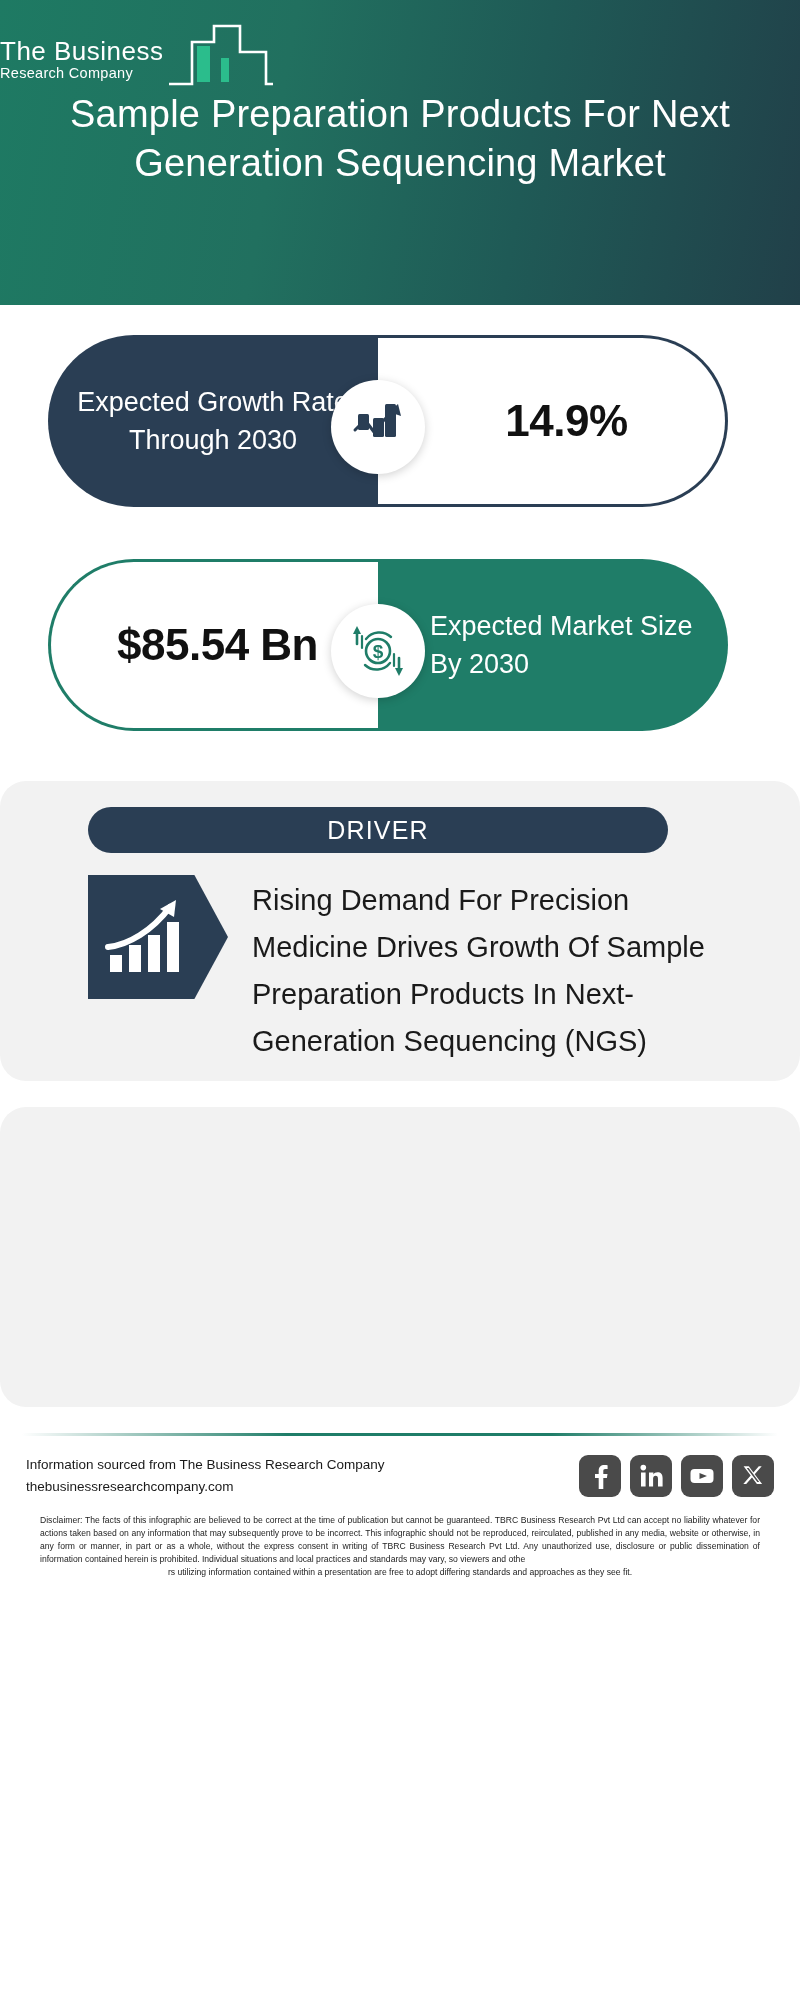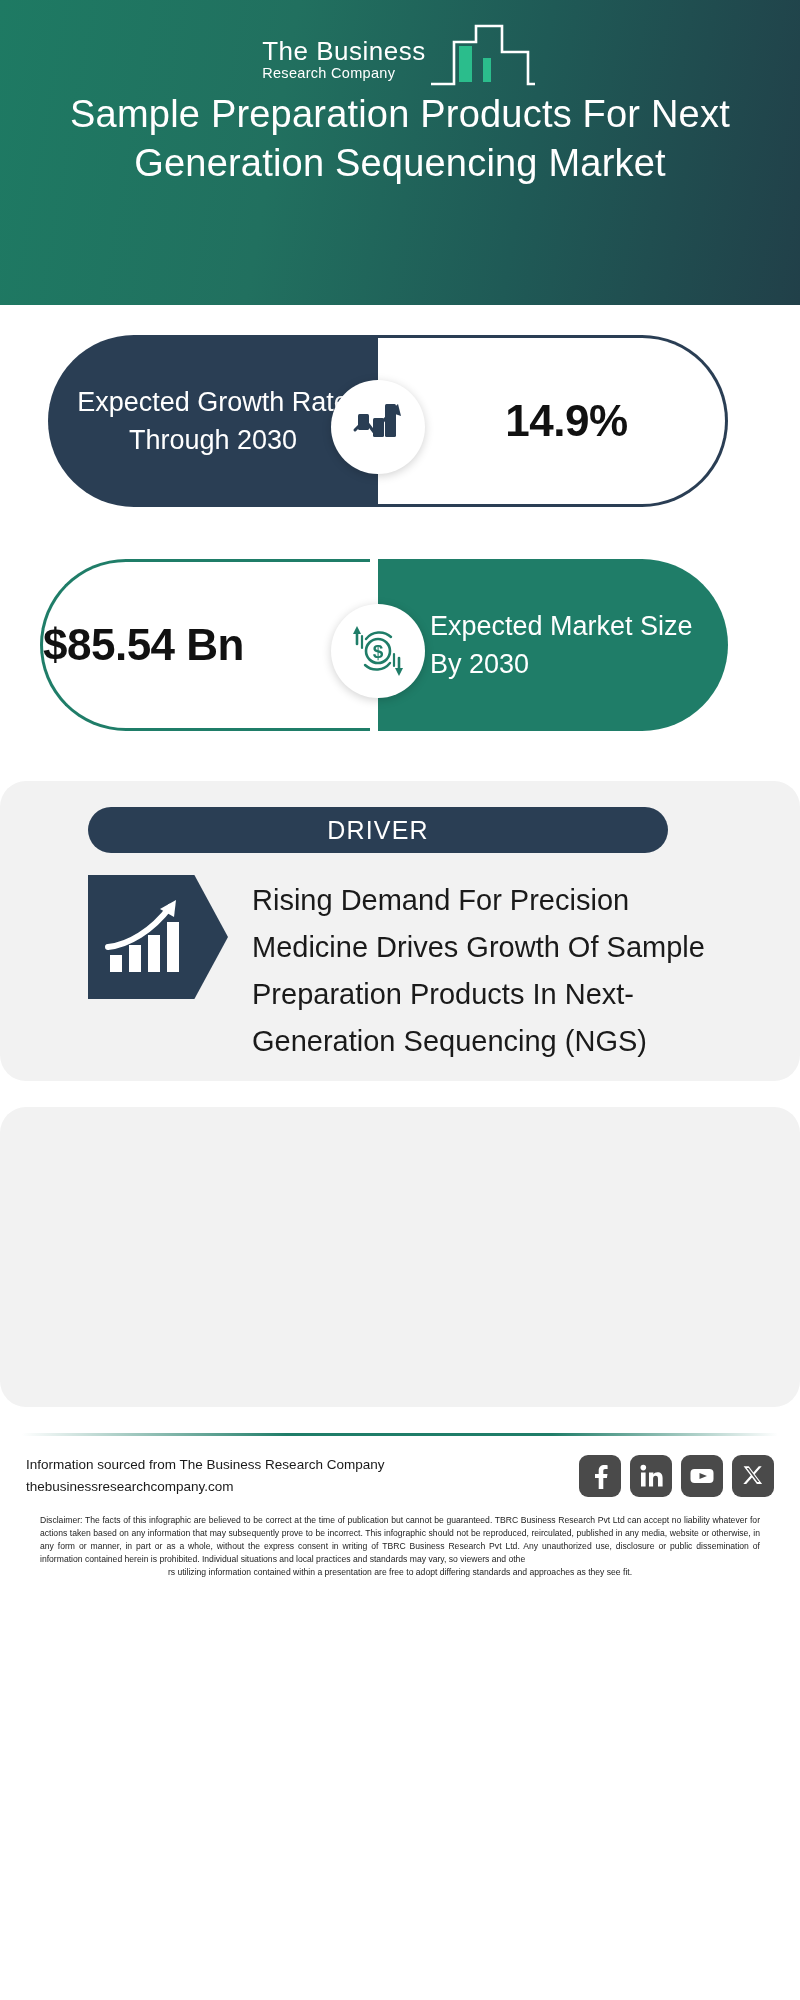--- a/index.html
+++ b/index.html
@@ -20,21 +20,20 @@
   .header {
     position: relative;
     width: 800px;
     height: 305px;
     background: linear-gradient(100deg, #1e7a63 0%, #21705f 35%, #1f5a56 65%, #214049 100%);
     padding-top: 18px;
   }
   .logo-wrap {
     display: flex;
     align-items: flex-end;
-    justify-content: center;
     gap: 2px;
     height: 72px;
   }
   .logo-text {
     display: flex;
     flex-direction: column;
     align-items: flex-start;
     justify-content: flex-end;
     padding-bottom: 6px;
   }
@@ -96,29 +95,29 @@
     background: #ffffff;
     border-top: 3px solid #2a3e54;
     border-right: 3px solid #2a3e54;
     border-bottom: 3px solid #2a3e54;
     border-left: none;
     border-radius: 0 86px 86px 0;
     justify-content: center;
   }
   
   .pill-left-outline {
-    left: 40px;
+    left: 48px;
     width: 330px;
     background: #ffffff;
     border-top: 3px solid #1f7d68;
     border-left: 3px solid #1f7d68;
     border-bottom: 3px solid #1f7d68;
     border-right: none;
     border-radius: 86px 0 0 86px;
-    justify-content: flex-start;
+    justify-content: flex-end;
   }
   .pill-right-green {
     left: 378px;
     width: 350px;
     background: #1f7d68;
     border-radius: 0 86px 86px 0;
     justify-content: center;
   }
 
   .pill-label {

